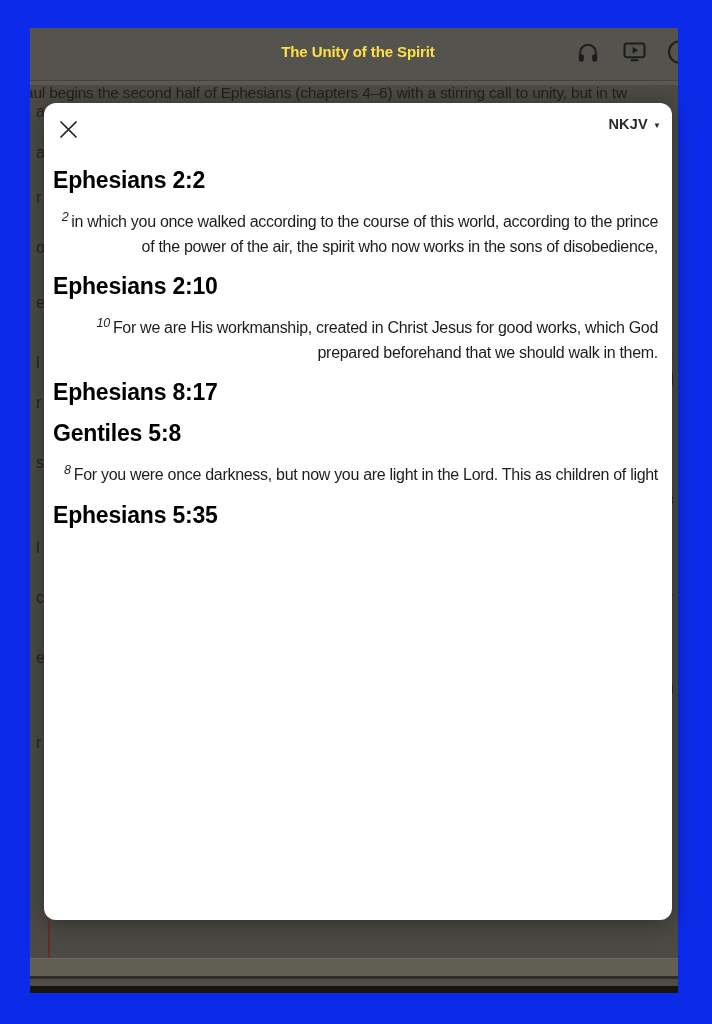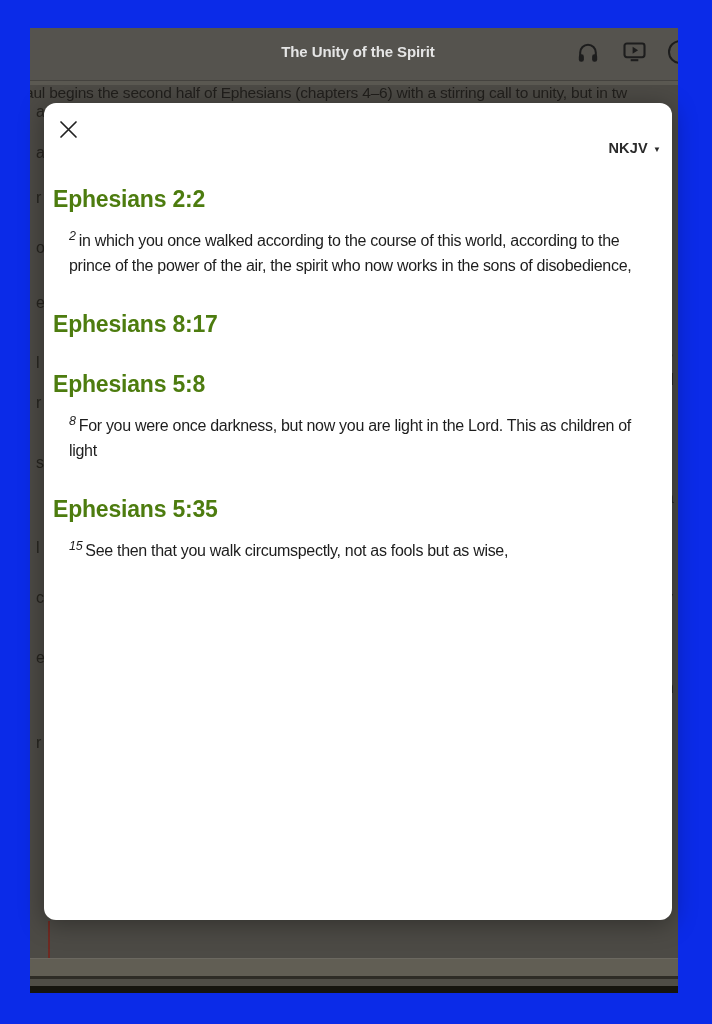--- a/index.html
+++ b/index.html
@@ -12,21 +12,21 @@
   .screen{
     position:absolute;left:30px;top:28px;width:648px;height:965px;
     background:#4c4a45;overflow:hidden;z-index:1;
   }
   .app-header{
     position:absolute;left:0;top:0;width:100%;height:52px;
     background:#55534e;border-bottom:1px solid #45433f;
   }
   .app-title{
     position:absolute;left:0;right:0;top:15px;text-align:center;
-    font-size:15px;font-weight:700;color:#e5e5e5;letter-spacing:-0.1px;margin-left:8px;
+    font-size:15px;font-weight:700;color:#fde047;letter-spacing:-0.1px;margin-left:8px;
   }
   .header-icons{
     position:absolute;right:0;top:12px;display:flex;align-items:center;gap:22px;
   }
   .hicon{width:24px;height:24px;display:flex;align-items:center;justify-content:center;background:none;border:none;padding:0;}
   .profile-circle{
     width:20px;height:20px;border:2px solid #1d1d1d;border-radius:50%;
     margin-right:-14px; 
   }
   .header-seam{
@@ -55,30 +55,30 @@
     box-shadow:0 4px 24px rgba(0,0,0,0.35);
   }
   .close-btn{
     position:absolute;left:10px;top:12px;width:28px;height:28px;
     background:none;border:none;padding:0;cursor:pointer;color:#222;
     display:flex;align-items:center;justify-content:center;
   }
   .version-btn{
     position:absolute;right:11px;top:13px;background:none;border:none;padding:0;cursor:pointer;
     font-family:"Liberation Sans",sans-serif;font-size:14.5px;font-weight:700;color:#2a2a2a;
-    display:flex;align-items:center;gap:5px;letter-spacing:0.2px;margin-top:24px;
+    display:flex;align-items:center;gap:5px;letter-spacing:0.2px;
   }
   .version-arrow{font-size:8px;color:#2a2a2a;transform:translateY(0.5px);}
   .sections{padding:50px 10px 0 9px;}
   .verse-ref{
-    margin:32px 0 0;font-size:23px;line-height:28px;font-weight:700;
-    color:#4d7c0f;letter-spacing:-0.2px;
+    margin:13px 0 0;font-size:23px;line-height:28px;font-weight:700;
+    color:#000000;letter-spacing:-0.2px;
   }
   .verse-text{
-    margin:16px 16px 0;font-size:16px;line-height:24.5px;color:#1d1d1d;letter-spacing:-0.3px;
+    margin:16px 4px 0;font-size:16px;line-height:24.5px;color:#1d1d1d;letter-spacing:-0.3px;text-align:right;
   }
   .vnum{
     font-style:italic;font-size:12.5px;vertical-align:super;line-height:0;margin-right:3px;color:#1d1d1d;
   }
 </style>
 </head>
 <body>
 
 <div class="screen">
   <div class="app-header">
@@ -145,26 +145,29 @@
     <span>NKJV</span>
     <span class="version-arrow">▼</span>
   </button>
 
   <div class="sections">
     <section>
       <h2 class="verse-ref">Ephesians 2:2</h2>
       <p class="verse-text"><sup class="vnum">2</sup><span>in which you once walked according to the course of this world, according to the prince of the power of the air, the spirit who now works in the sons of disobedience,</span></p>
     </section>
     <section>
+      <h2 class="verse-ref">Ephesians 2:10</h2>
+      <p class="verse-text"><sup class="vnum">10</sup><span>For we are His workmanship, created in Christ Jesus for good works, which God prepared beforehand that we should walk in them.</span></p>
+    </section>
+    <section>
       <h2 class="verse-ref">Ephesians 8:17</h2>
     </section>
     <section>
     </section>
     <section>
-      <h2 class="verse-ref">Ephesians 5:8</h2>
+      <h2 class="verse-ref">Gentiles 5:8</h2>
       <p class="verse-text"><sup class="vnum">8</sup><span>For you were once darkness, but now you are light in the Lord. This as children of light</span></p>
     </section>
     <section>
       <h2 class="verse-ref">Ephesians 5:35</h2>
-      <p class="verse-text"><sup class="vnum">15</sup><span>See then that you walk circumspectly, not as fools but as wise,</span></p>
     </section>
   </div>
 </div>
 
 </body></html>

